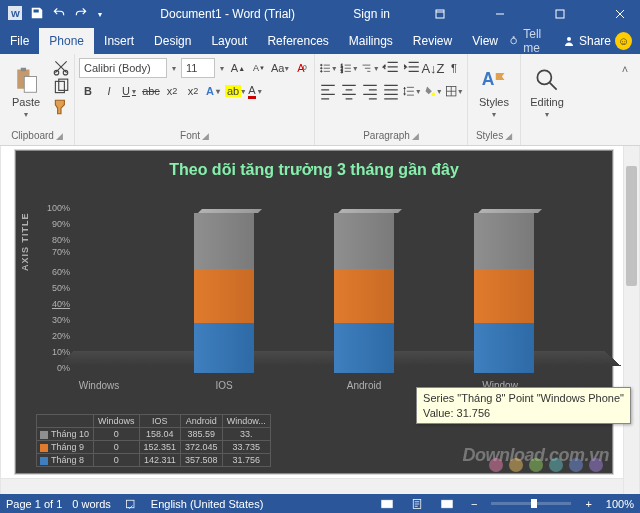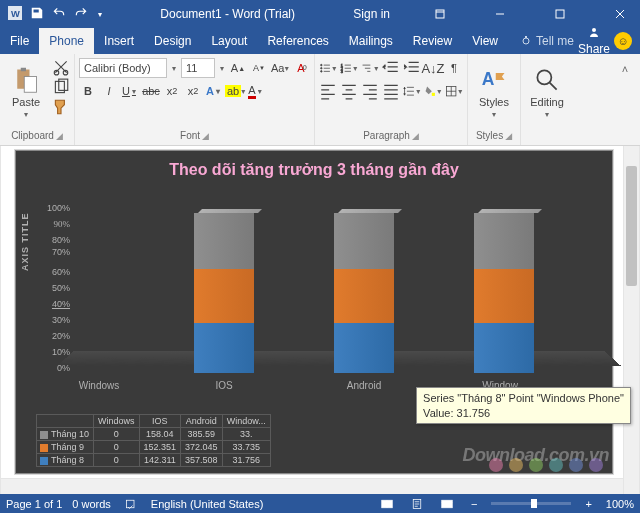--- a/index.html
+++ b/index.html
@@ -15,21 +15,21 @@
 .titlebar .right .winbtn { width: 40px; height: 28px; display: flex; align-items: center; justify-content: center; }
 .titlebar .right .winbtn svg { width: 10px; height: 10px; }
 
 
 .tabs-row { height: 26px; background: #2b579a; display: flex; align-items: stretch; color: #fff; font-size: 12px; }
 .tab { padding: 0 10px; display: flex; align-items: center; cursor: pointer; }
 .tab.file { background: #2b579a; }
 .tab.active { background: #f3f3f3; color: #2b579a; }
 .tabs-right { margin-left: auto; display: flex; align-items: center; gap: 4px; padding-right: 8px; }
 .tabs-right .tellme { color: #cbd8ea; display: flex; align-items: center; gap: 4px; }
-.tabs-right .share { display: flex; align-items: center; gap: 4px; flex-direction: column; }
+.tabs-right .share { display: flex; align-items: center; gap: 4px; }
 .smiley { width: 18px; height: 18px; background: #ffcc00; border-radius: 50%; display:flex; align-items:center; justify-content:center; font-size:11px; color:#333;}
 
 
 .ribbon { height: 92px; background: #f3f3f3; border-bottom: 1px solid #d4d4d4; display: flex; font-size: 11px; color: #444; }
 .group { border-right: 1px solid #e1e1e1; display: flex; flex-direction: column; padding: 2px 4px 0; }
 .group .group-body { flex: 1; display: flex; gap: 4px; }
 .group .group-label { font-size: 10px; color: #666; text-align: center; padding: 2px 0 4px; display:flex; justify-content:center; align-items:center; gap:2px;}
 .big-btn { display: flex; flex-direction: column; align-items: center; justify-content: center; width: 44px; gap: 2px; }
 .big-btn svg { width: 28px; height: 28px; }
 .btn-col { display: flex; flex-direction: column; gap: 2px; justify-content: flex-start; padding-top:2px;}
@@ -42,21 +42,21 @@
 .b-b { font-weight: bold; } .b-i { font-style: italic; } .b-u { text-decoration: underline; }
 .expand-icon { font-size: 9px; color: #999; }
 
 
 .doc-area { position: relative; height: 348px; background: #fff; border-left: 1px solid #e5e5e5; border-right: 1px solid #e5e5e5; overflow: hidden; }
 .scrollbar-v { position: absolute; right: 0; top: 0; width: 16px; height: 100%; background: #f0f0f0; border-left: 1px solid #e5e5e5; }
 .scrollbar-v .thumb { position: absolute; left: 2px; right: 2px; top: 20px; height: 120px; background: #c1c1c1; border-radius: 2px; }
 .scrollbar-h { position: absolute; left: 0; right: 16px; bottom: 0; height: 16px; background: #f0f0f0; border-top: 1px solid #e5e5e5; }
 
 .chart-obj { position: absolute; left: 14px; top: 4px; right: 26px; bottom: 20px; background: #3a3a3a; border: 1px solid #888; box-shadow: 0 0 0 1px #d8d8d8; }
-.chart-title { color: #f9a8d4; font-weight: bold; font-size: 16px; text-align: center; padding: 10px 0 6px; }
+.chart-title { color: #86efac; font-weight: bold; font-size: 16px; text-align: center; padding: 10px 0 6px; }
 .axis-title { position: absolute; left: 4px; top: 120px; transform: rotate(-90deg); transform-origin: left top; color: #b0b0b0; font-size: 9px; font-weight: bold; letter-spacing: 1px; }
 .plot { position: absolute; left: 58px; right: 8px; top: 38px; height: 198px; }
 .ytick { position: absolute; left: -38px; width: 34px; text-align: right; font-size: 9px; color: #b0b0b0; }
 .grid-floor { position: absolute; left: 0; right: 0; bottom: 8px; height: 28px; background: linear-gradient(#4a4a4a,#3a3a3a); transform: perspective(400px) rotateX(60deg); transform-origin: top; }
 .bar3d { position: absolute; bottom: 14px; width: 60px; }
 .bar3d .seg { width: 100%; }
 .bar3d .top3d { height: 8px; transform: skewX(-45deg) scaleY(0.5); transform-origin: bottom left; filter: brightness(1.25); margin-left: 4px;}
 .seg.s8 { background: linear-gradient(90deg,#3f7fbf,#2d6aa6); }
 .seg.s9 { background: linear-gradient(90deg,#e07b2d,#c96a24); }
 .seg.s10 { background: linear-gradient(90deg,#8f8f8f,#7a7a7a); }
@@ -400,21 +400,21 @@
       <div class="xcat" style="left:390px;width:80px">Window...</div>
     <div class="ytick" style="bottom: 14px;">0%</div>
         <div class="ytick" style="bottom: 30px;">10%</div>
         <div class="ytick" style="bottom: 46px;">20%</div>
         <div class="ytick" style="bottom: 62px;">30%</div>
         <div class="ytick" style="bottom: 78px; text-decoration: underline;">40%</div>
         <div class="ytick" style="bottom: 94px;">50%</div>
         <div class="ytick" style="bottom: 110px;">60%</div>
         <div class="ytick" style="bottom: 130px;">70%</div>
         <div class="ytick" style="bottom: 142px;">80%</div>
-        <div class="ytick" style="bottom: 158px; font-family: Liberation Serif, serif;">90%</div>
+        <div class="ytick" style="bottom: 158px;">90%</div>
         <div class="ytick" style="bottom: 174px;">100%</div>
       </div>
     <table class="data-table">
       <tbody>
           <tr>
             <td></td>
         <td>Windows</td>
         <td>IOS</td>
         <td>Android</td>
         <td>Window...</td>

